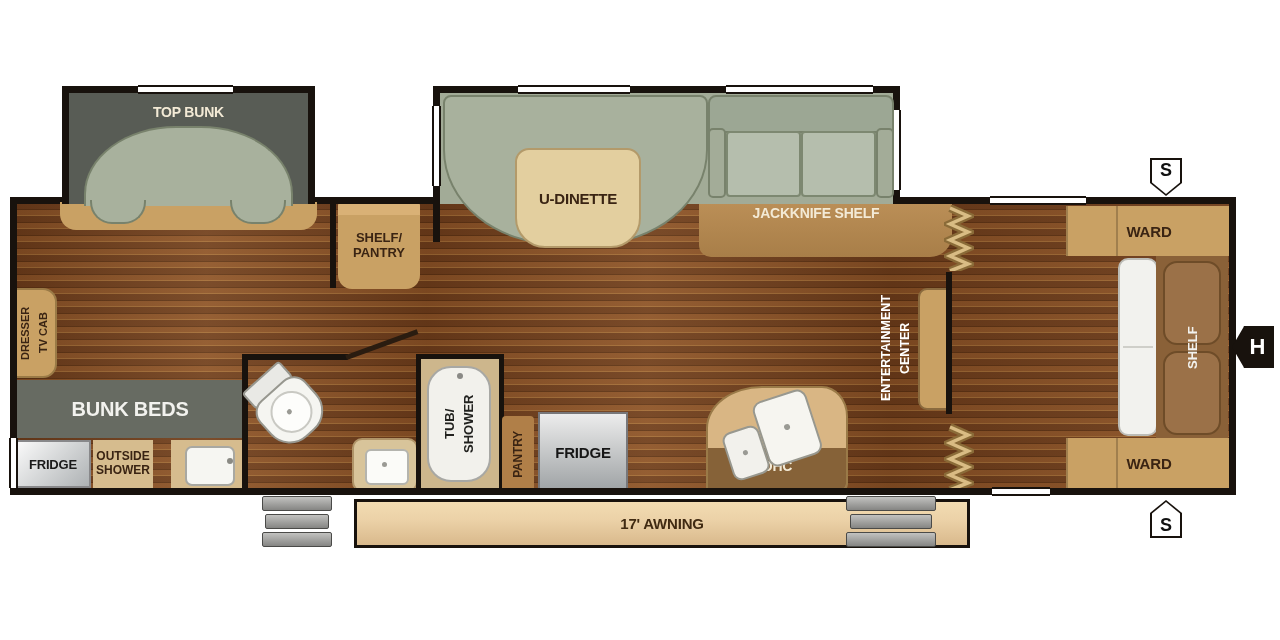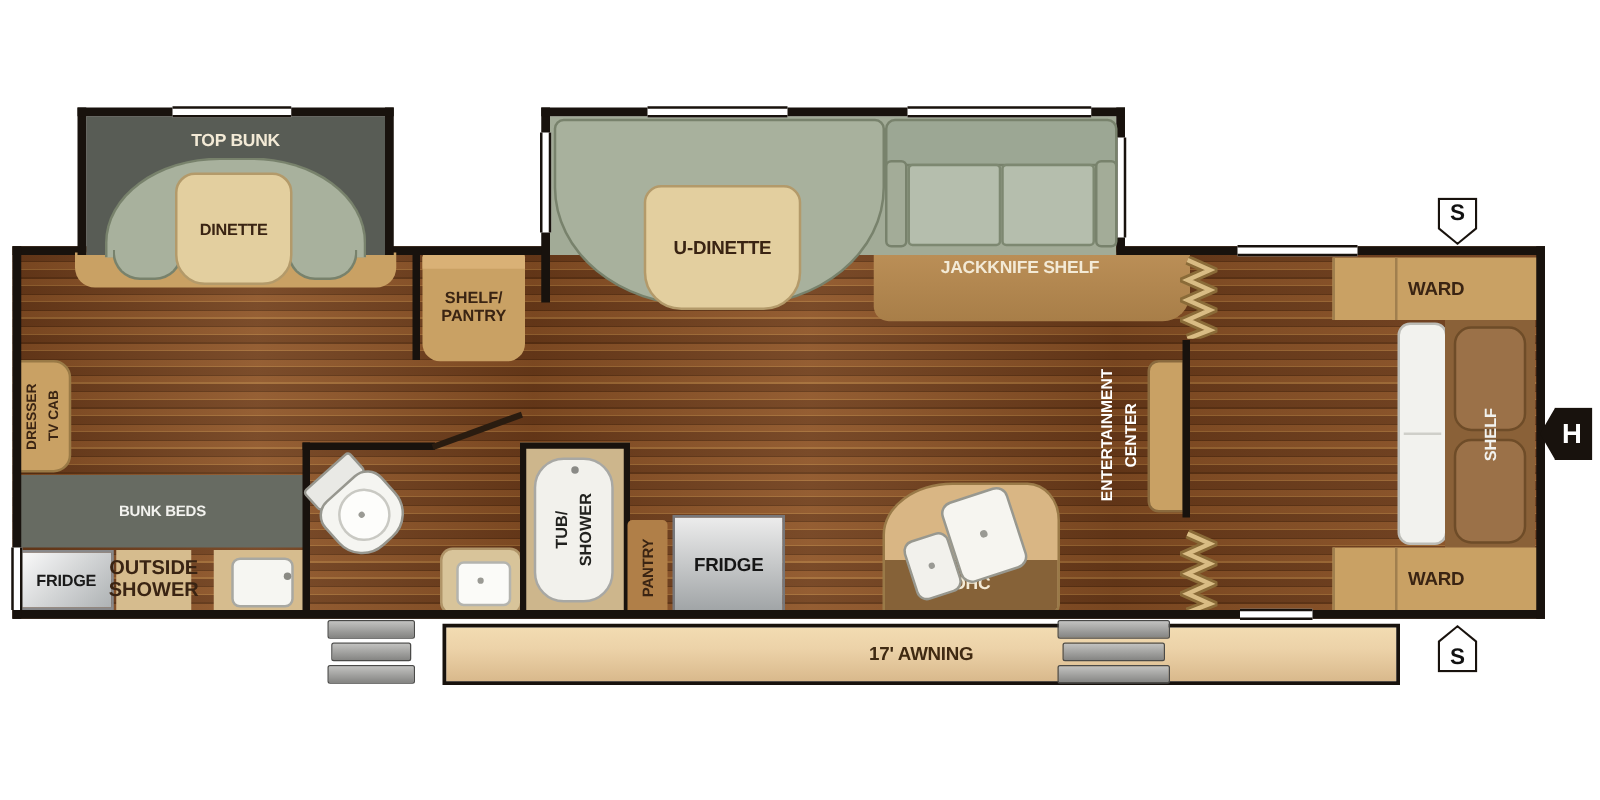--- a/index.html
+++ b/index.html
@@ -31,28 +31,28 @@
   <div class="floor"></div>
 
   <div class="abs tanbox" style="left:13px;top:288px;width:44px;height:90px;border-radius:4px 14px 14px 4px;border:2px solid #9a7a46;">
     <div class="vt col ink" style="width:100%;height:100%;font-weight:bold;font-size:11px;line-height:1.6;">
       <div>DRESSER</div>
       <div>TV CAB</div>
     </div>
   </div>
 
   <div class="abs ctr" style="left:13px;top:380px;width:234px;height:58px;background:var(--gray-bunks);border-radius:0 4px 4px 0;">
-    <div class="lbl white" style="position:static;font-size:12px;">BUNK BEDS</div>
+    <div class="lbl white" style="position:static;font-size:20px;">BUNK BEDS</div>
   </div>
 
   <div class="abs ctr" style="left:15px;top:440px;width:76px;height:48px;background:linear-gradient(135deg,#fafafa,#aeb2b4);border:2px solid #88888a;box-sizing:border-box;">
     <div class="lbl" style="position:static;font-size:13px;color:#1a1a1a;">FRIDGE</div>
   </div>
 
-  <div class="abs col" style="left:93px;top:440px;width:60px;height:48px;background:#d6bc8e;font-weight:bold;font-size:16px;line-height:1.15;color:var(--ink);text-align:center;">
+  <div class="abs col" style="left:93px;top:440px;width:60px;height:48px;background:#d6bc8e;font-weight:bold;font-size:12px;line-height:1.15;color:var(--ink);text-align:center;">
     <div>OUTSIDE</div>
     <div>SHOWER</div>
   </div>
 
   <div class="abs" style="left:171px;top:440px;width:76px;height:48px;background:#d6bc8e;">
     <div class="abs" style="left:14px;top:6px;width:46px;height:36px;background:#f6f6f2;border:2px solid #a8a8a2;border-radius:7px;"></div>
     <div class="abs" style="left:56px;top:18px;width:6px;height:6px;background:#8a8a84;border-radius:50%;"></div>
   </div>
 
   <div class="wall" style="left:242px;top:354px;width:6px;height:140px;"></div>
@@ -165,23 +165,20 @@
   <div class="abs" style="left:60px;top:202px;width:257px;height:28px;background:var(--tan);border-radius:0 0 16px 16px;"></div>
   <div class="abs" style="left:69px;top:93px;width:239px;height:111px;background:var(--gray-slide);"></div>
   <div class="wall" style="left:62px;top:86px;width:7px;height:118px;"></div>
   <div class="wall" style="left:308px;top:86px;width:7px;height:118px;"></div>
   <div class="wall" style="left:62px;top:86px;width:253px;height:7px;"></div>
   <div class="win" style="left:138px;top:85px;width:95px;height:9px;"></div>
   <div class="lbl cream" style="left:69px;top:104px;width:239px;font-size:14px;">TOP BUNK</div>
   <div class="abs sagebox" style="left:84px;top:126px;width:209px;height:80px;border-bottom:none;border-radius:92px 92px 0 0 / 68px 68px 0 0;"></div>
   <div class="abs sagebox" style="left:90px;top:200px;width:56px;height:24px;border-top:none;border-radius:0 0 22px 22px;"></div>
   <div class="abs sagebox" style="left:230px;top:200px;width:56px;height:24px;border-top:none;border-radius:0 0 22px 22px;"></div>
-  <div class="abs ctr" style="left:140px;top:138px;width:94px;height:90px;background:var(--tan-lt);border:2px solid #b39a6a;box-sizing:border-box;border-radius:16px 16px 24px 24px;">
-    <div class="lbl ink" style="position:static;font-size:13px;">DINETTE</div>
-  </div>
 
   <div class="abs" style="left:440px;top:93px;width:453px;height:111px;background:#a2ab97;"></div>
   <div class="wall" style="left:433px;top:86px;width:7px;height:156px;"></div>
   <div class="wall" style="left:893px;top:86px;width:7px;height:118px;"></div>
   <div class="wall" style="left:433px;top:86px;width:467px;height:7px;"></div>
   <div class="win" style="left:518px;top:85px;width:112px;height:9px;"></div>
   <div class="win" style="left:726px;top:85px;width:147px;height:9px;"></div>
   <div class="winv" style="left:432px;top:106px;width:9px;height:80px;"></div>
   <div class="winv" style="left:892px;top:110px;width:9px;height:80px;"></div>
 
@@ -189,21 +186,21 @@
   <div class="abs ctr" style="left:515px;top:148px;width:126px;height:100px;background:var(--tan-lt);border:2px solid #b39a6a;box-sizing:border-box;border-radius:14px 14px 30px 30px;">
     <div class="lbl ink" style="position:static;font-size:15px;">U-DINETTE</div>
   </div>
 
   <div class="abs" style="left:708px;top:95px;width:186px;height:38px;background:#9ca794;border:2px solid #78826c;box-sizing:border-box;border-radius:8px 8px 0 0;"></div>
   <div class="abs" style="left:708px;top:128px;width:18px;height:70px;background:#a3ac98;border:2px solid #78826c;box-sizing:border-box;border-radius:5px;"></div>
   <div class="abs" style="left:876px;top:128px;width:18px;height:70px;background:#a3ac98;border:2px solid #78826c;box-sizing:border-box;border-radius:5px;"></div>
   <div class="abs" style="left:726px;top:131px;width:75px;height:66px;background:var(--sage-lt);border:2px solid #7d8871;box-sizing:border-box;border-radius:4px;"></div>
   <div class="abs" style="left:801px;top:131px;width:75px;height:66px;background:var(--sage-lt);border:2px solid #7d8871;box-sizing:border-box;border-radius:4px;"></div>
 
-  <div class="abs ctr" style="left:354px;top:499px;width:766px;height:49px;background:linear-gradient(180deg,#f2dcb2,var(--awning) 40%,#d9b98c);border:3px solid var(--wall);box-sizing:border-box;">
+  <div class="abs ctr" style="left:354px;top:499px;width:616px;height:49px;background:linear-gradient(180deg,#f2dcb2,var(--awning) 40%,#d9b98c);border:3px solid var(--wall);box-sizing:border-box;">
     <div class="lbl" style="position:static;font-size:15px;color:#402a12;">17' AWNING</div>
   </div>
 
   <div class="abs" style="left:262px;top:496px;width:68px;">
     <div class="step" style="width:68px;"></div>
     <div class="step" style="width:62px;margin-left:3px;"></div>
     <div class="step" style="width:68px;"></div>
   </div>
   <div class="abs" style="left:846px;top:496px;width:88px;">
     <div class="step" style="width:88px;"></div>

